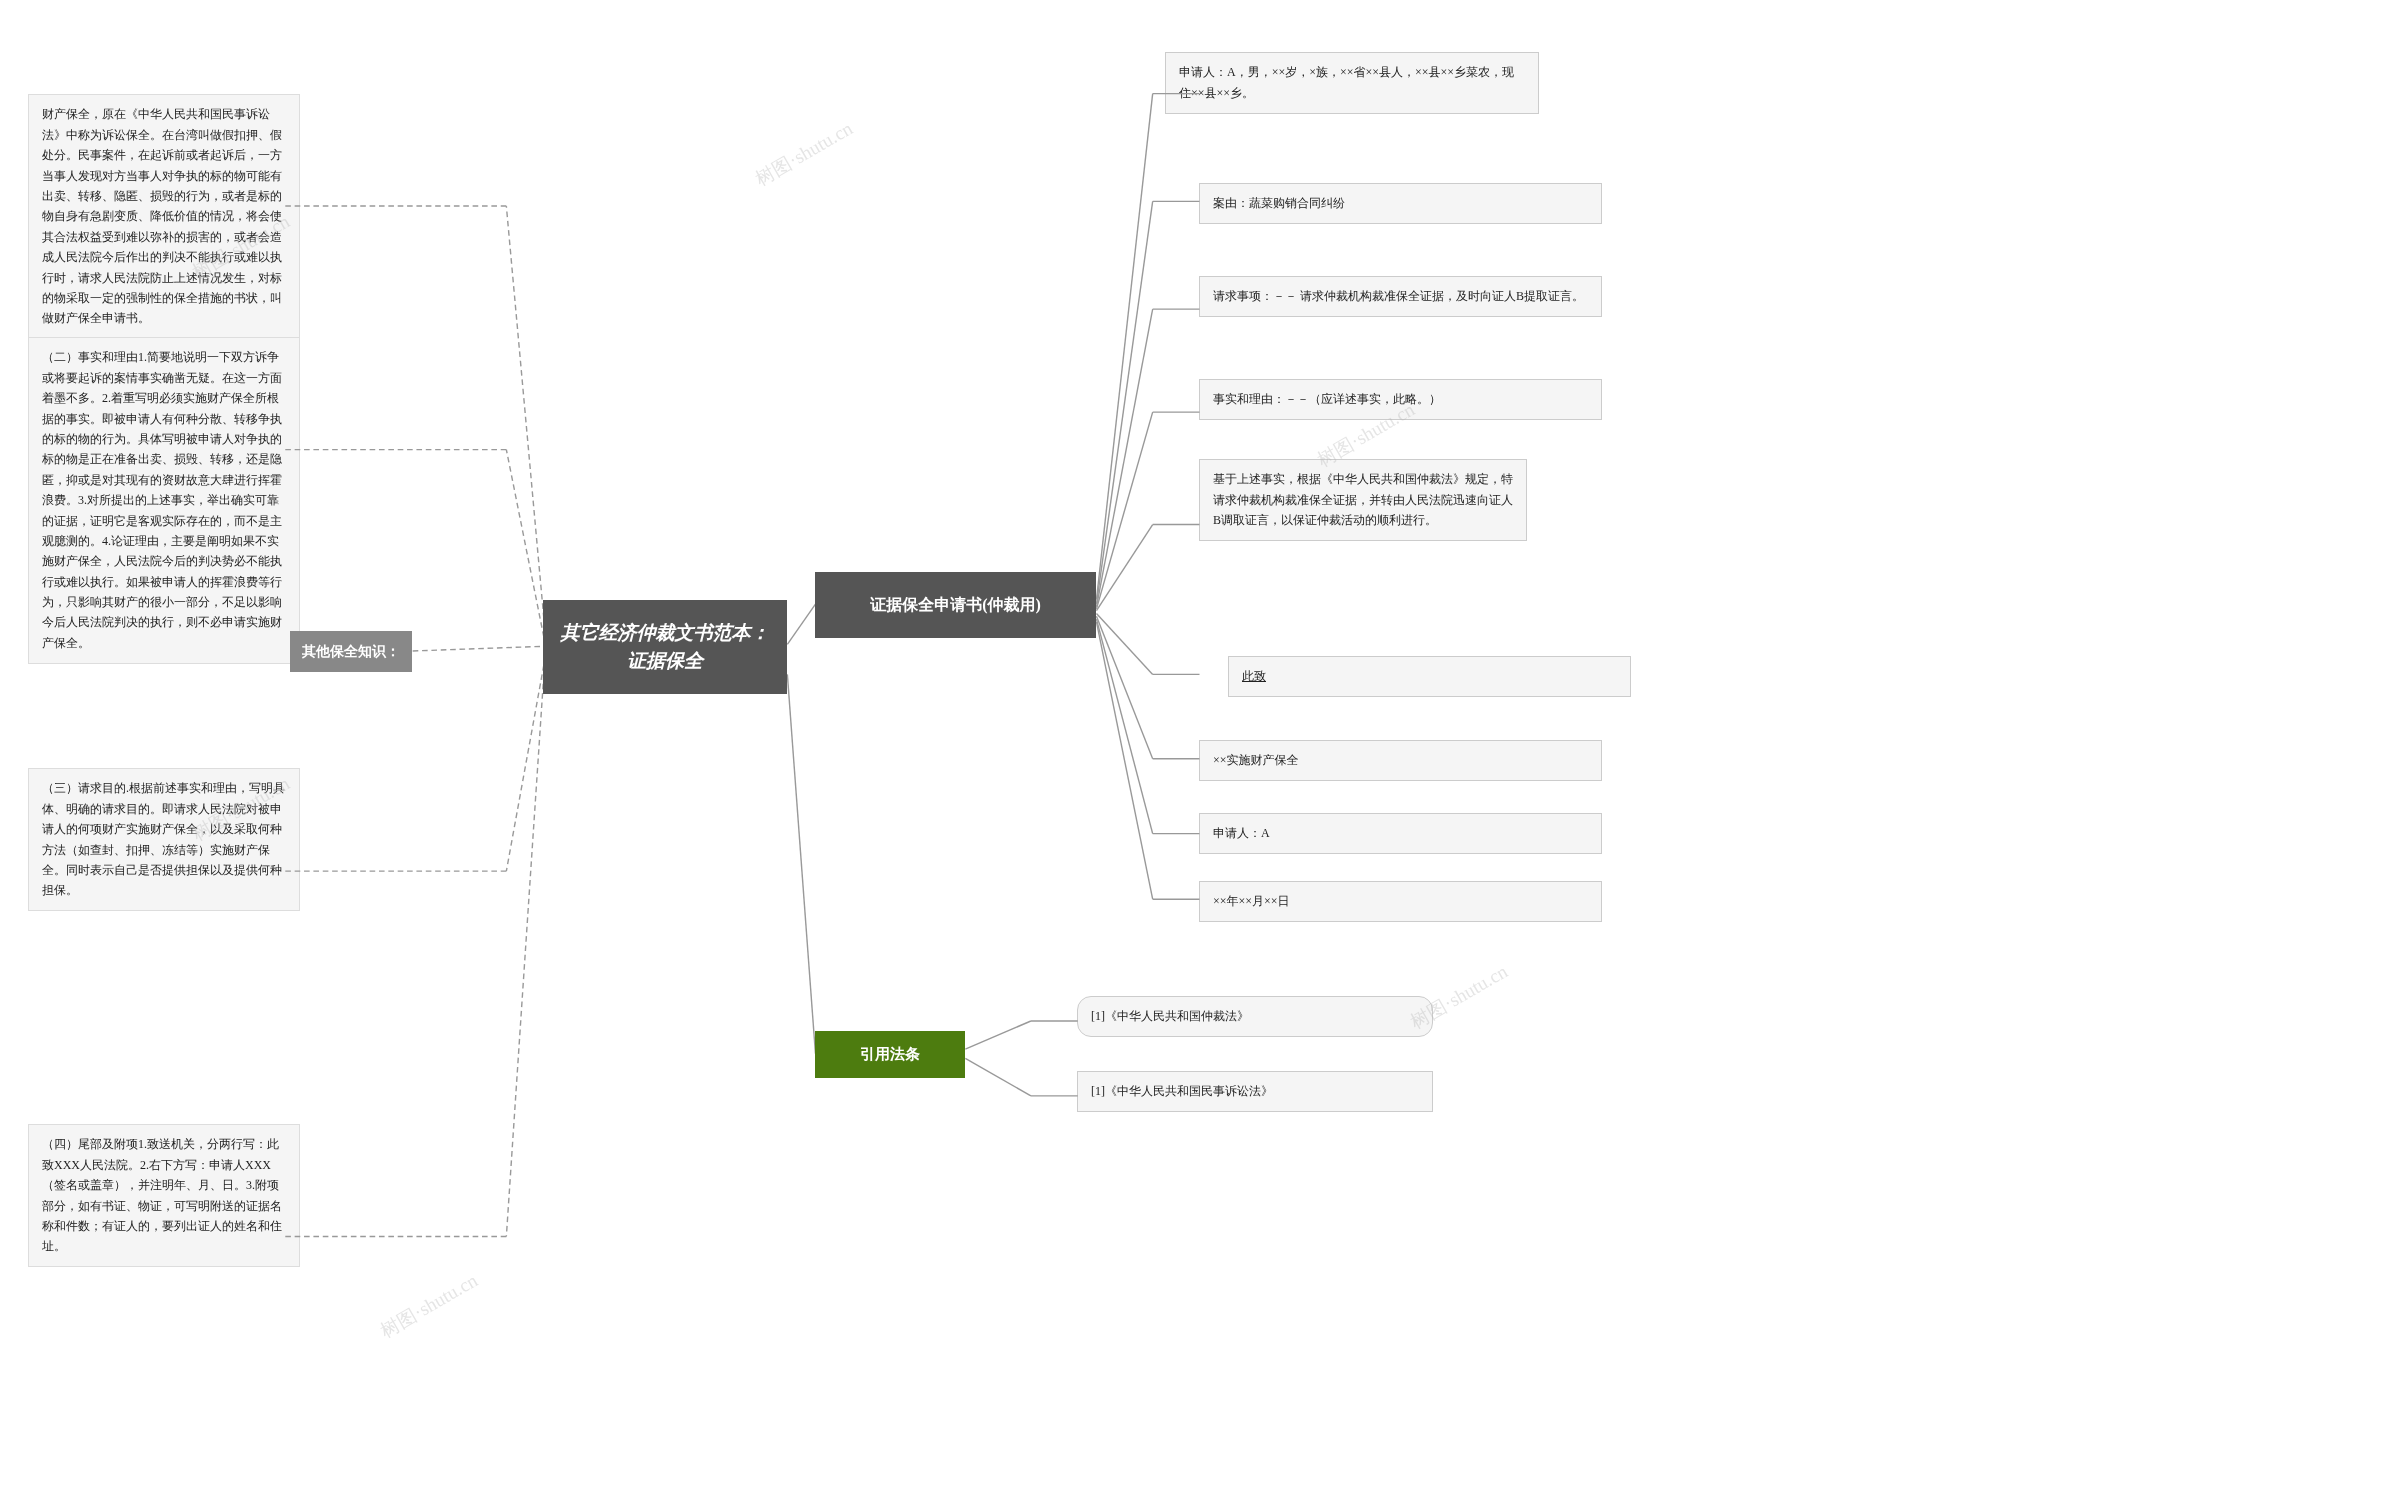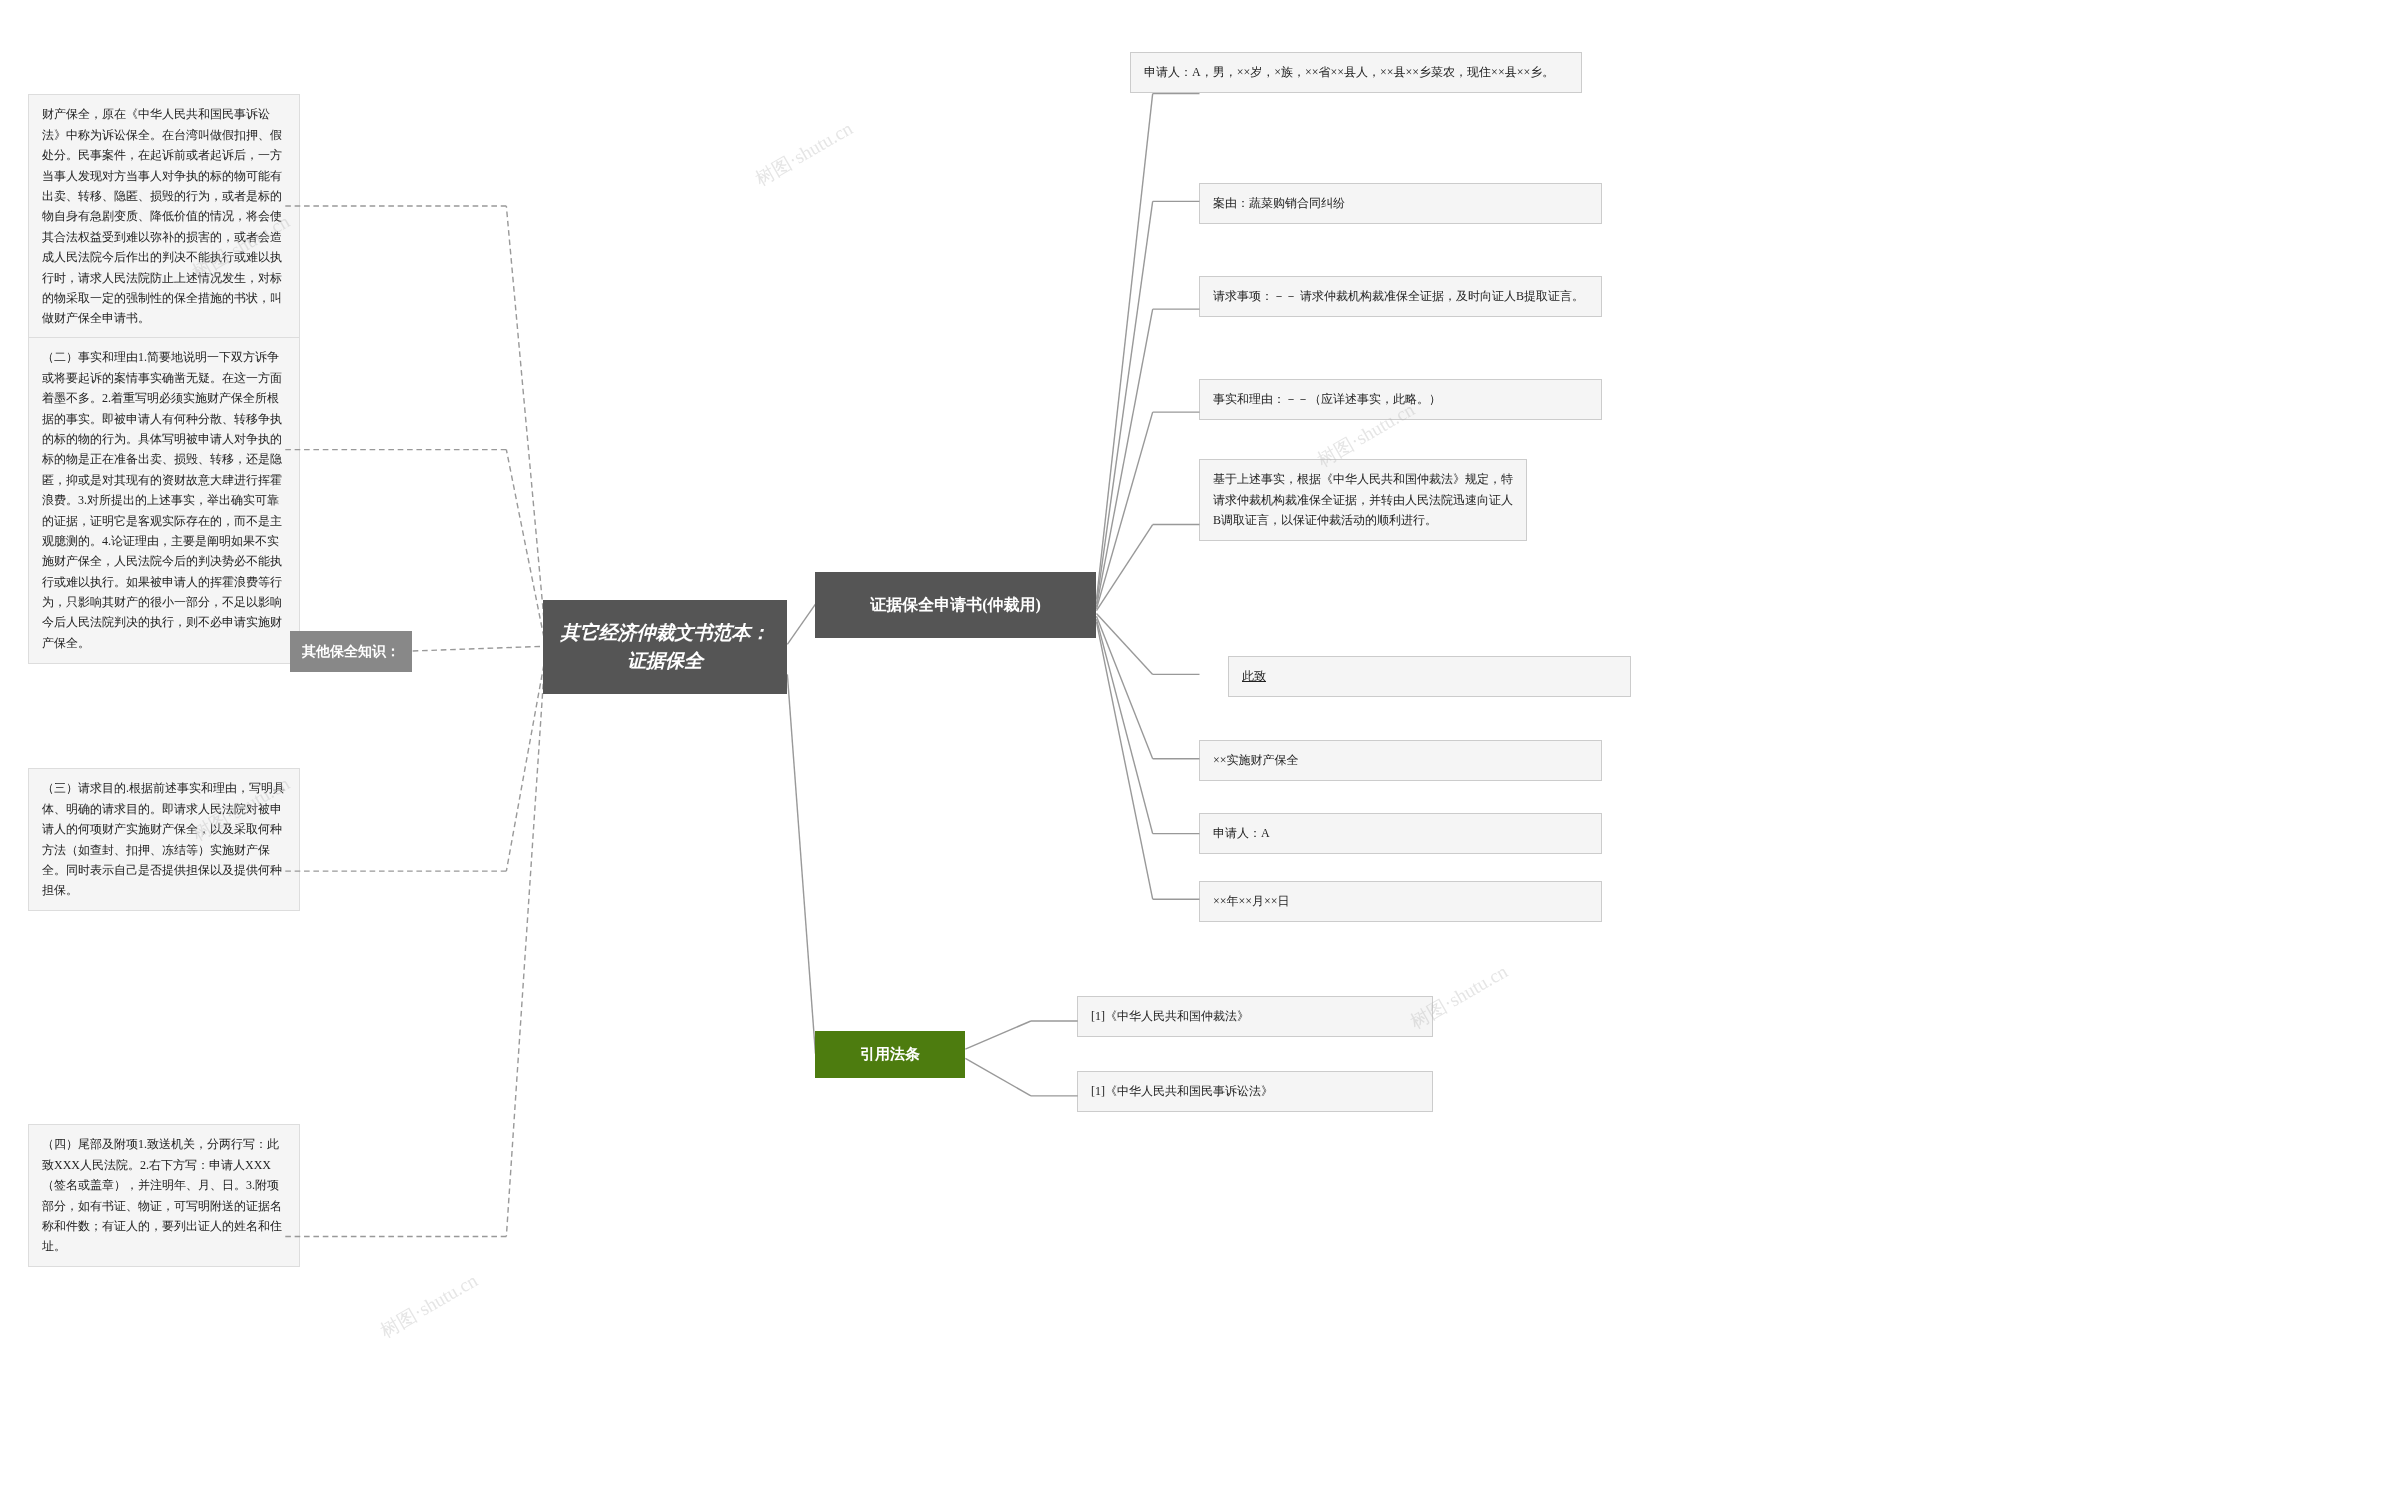--- a/index.html
+++ b/index.html
@@ -232,21 +232,21 @@
   </div>
 
   <div class="left-text-box" style="left:28px; top:768px; width:272px;">
     <span>（三）请求目的.根据前述事实和理由，写明具体、明确的请求目的。即请求人民法院对被申请人的何项财产实施财产保全，以及采取何种方法（如查封、扣押、冻结等）实施财产保全。同时表示自己是否提供担保以及提供何种担保。</span>
   </div>
 
   <div class="left-text-box" style="left:28px; top:1124px; width:272px;">
     <span>（四）尾部及附项1.致送机关，分两行写：此致XXX人民法院。2.右下方写：申请人XXX（签名或盖章），并注明年、月、日。3.附项部分，如有书证、物证，可写明附送的证据名称和件数；有证人的，要列出证人的姓名和住址。</span>
   </div>
 
-  <div class="right-text-box" style="left:1130px; top:52px; width:452px;">
+  <div class="right-text-box" style="left:1165px; top:52px; width:374px;">
     <span>申请人：A，男，××岁，×族，××省××县人，××县××乡菜农，现住××县××乡。</span>
   </div>
 
   <div class="right-text-box" style="left:1199px; top:183px; width:403px;">
     <span>案由：蔬菜购销合同纠纷</span>
   </div>
 
   <div class="right-text-box" style="left:1199px; top:276px; width:403px;">
     <span>请求事项：－－  请求仲裁机构裁准保全证据，及时向证人B提取证言。</span>
   </div>
@@ -268,21 +268,21 @@
   </div>
 
   <div class="right-text-box" style="left:1199px; top:881px; width:403px;">
     <span>××年××月××日</span>
   </div>
 
   <div class="right-text-box" style="left:1199px; top:813px; width:403px;">
     <span>申请人：A</span>
   </div>
 
-  <div class="right-text-box" style="left:1077px; top:996px; width:356px;">
+  <div class="right-text-box" style="left:1077px; top:996px; width:356px;border-radius:14px;">
     <span>[1]《中华人民共和国仲裁法》</span>
   </div>
 
   <div class="right-text-box" style="left:1077px; top:1071px; width:356px;">
     <span>[1]《中华人民共和国民事诉讼法》</span>
   </div>
 
   <div class="watermark" style="left:187px; top:234px; font-size:19px;">树图·shutu.cn</div>
   <div class="watermark" style="left:750px; top:141px; font-size:19px;">树图·shutu.cn</div>
   <div class="watermark" style="left:1312px; top:422px; font-size:19px;">树图·shutu.cn</div>

